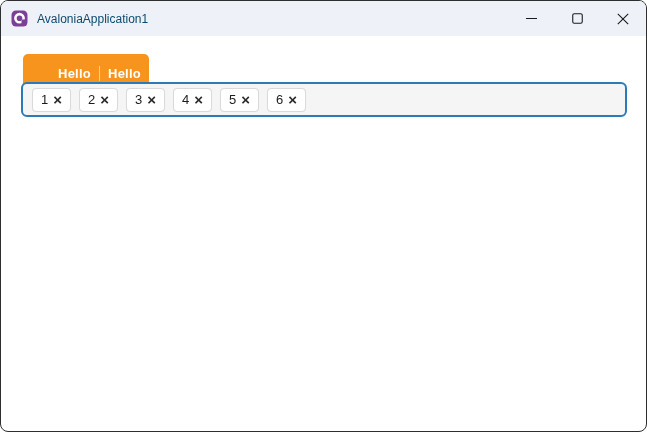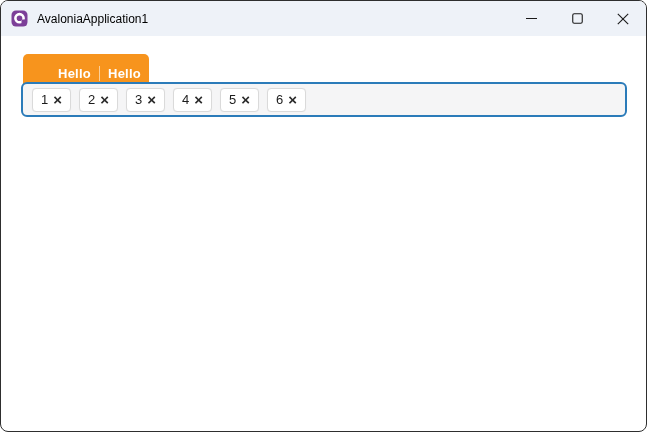--- a/index.html
+++ b/index.html
@@ -27,21 +27,21 @@
     padding-left: 10px;
   }
   .app-icon {
     width: 17px; height: 17px;
     flex: 0 0 auto;
     display: flex; align-items: center; justify-content: center;
   }
   .title-text {
     margin-left: 9px;
     font-size: 12px;
-    color: #000000;
+    color: #0c4a6e;
     white-space: nowrap;
   }
   .controls {
     margin-left: auto;
     display: flex;
     height: 100%;
   }
   .ctl-btn {
     width: 46px; height: 100%;
     display: flex; align-items: center; justify-content: center;

